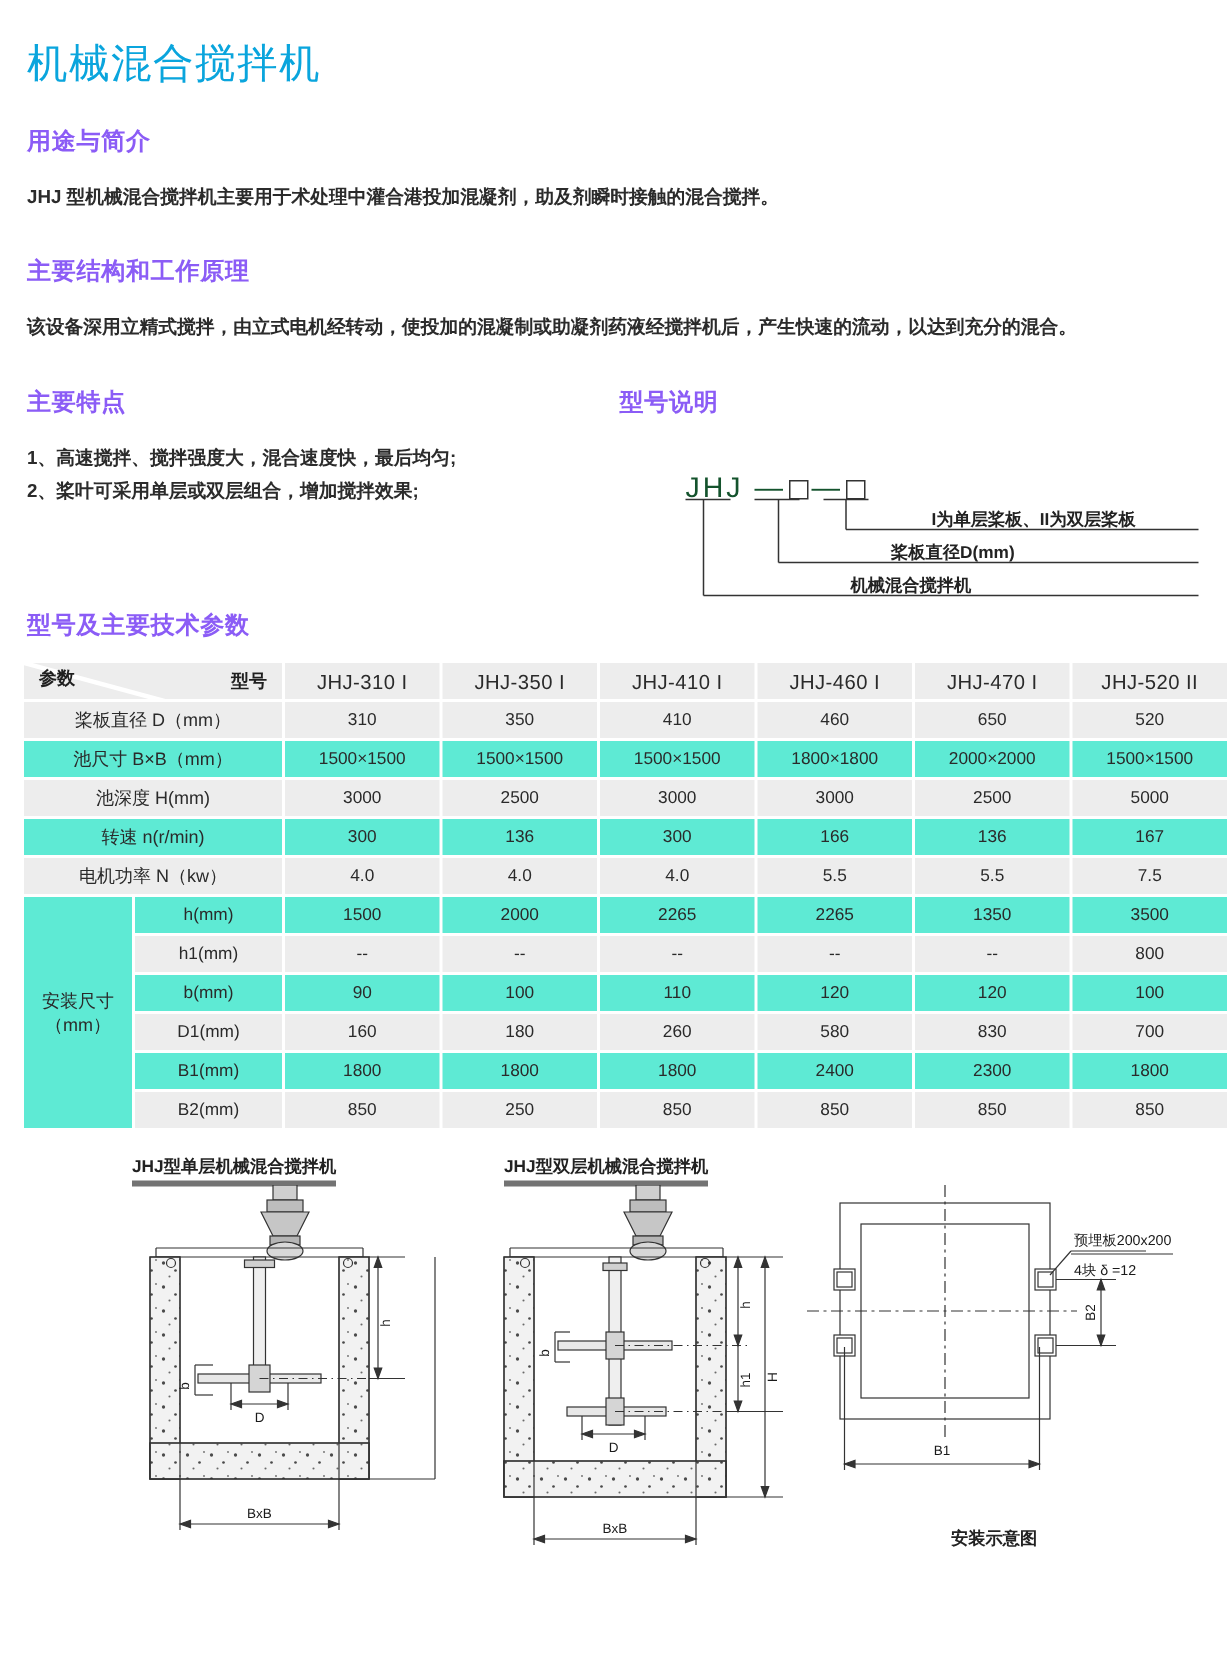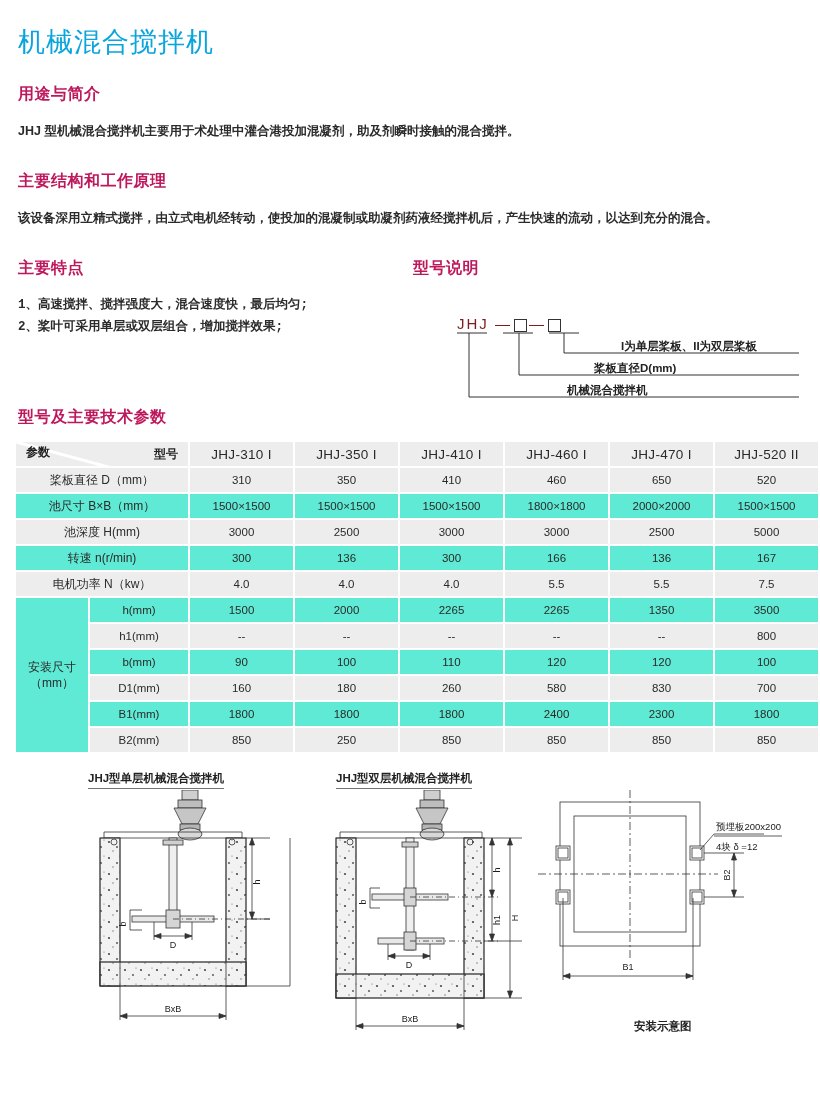--- a/index.html
+++ b/index.html
@@ -20,54 +20,53 @@
   
   .doc-title {
     color: #0aa5dd;
     font-size: 27px;
     font-weight: 400;
     letter-spacing: 1px;
     margin: 26px 0 0 4px;
     line-height: 1.2;
   }
   .section-title {
-    color: #be185d;
+    color: #8b5cf6;
     font-size: 16px;
     font-weight: bold;
     margin: 0 0 0 4px;
     letter-spacing: 0.5px;
   }
   .body-text {
     font-size: 12.5px;
     color: #2b2b2b;
     margin: 0 0 0 4px;
     line-height: 1.6;
     font-weight: bold;
   }
   .feature-list {
     list-style: none;
     margin: 0 0 0 4px;
     padding: 0;
     font-size: 12.5px;
     font-weight: bold;
     color: #2b2b2b;
     line-height: 1.72;
-    font-family: Liberation Mono, monospace;
   }
 
   
   .row-two { display: flex; }
   .col-left { width: 395px; }
   .col-right { flex: 1; }
 
   
   .model-diagram { position: relative; height: 110px; margin-top: 12px; }
   .model-code {
     position: absolute; left: 48px; top: 24px;
-    font-size: 15px; letter-spacing: 2px; color: #7f1d1d;
+    font-size: 19px; letter-spacing: 2px; color: #14532d;
     font-family: "Liberation Sans", sans-serif;
   }
   .model-code .box {
     display: inline-block; width: 11px; height: 11px;
     border: 1px solid #333; vertical-align: middle; margin: 0 2px;
   }
   .md-label {
     position: absolute;
     font-size: 11.5px;
     font-weight: bold;
@@ -149,21 +148,21 @@
     width: 96px;
   }
 
   
   .drawings { position: relative; margin-top: 14px; height: 275px; }
   .dcaption {
     font-size: 11.5px;
     font-weight: bold;
     color: #222;
     text-align: center;
-    border-bottom: 1px solid #737373;
+    border-bottom: 4px solid #737373;
     display: inline-block;
     padding-bottom: 2px;
     white-space: nowrap;
   }
   .dcaption-plain {
     font-size: 11.5px;
     font-weight: bold;
     color: #222;
     text-align: center;
     white-space: nowrap;

